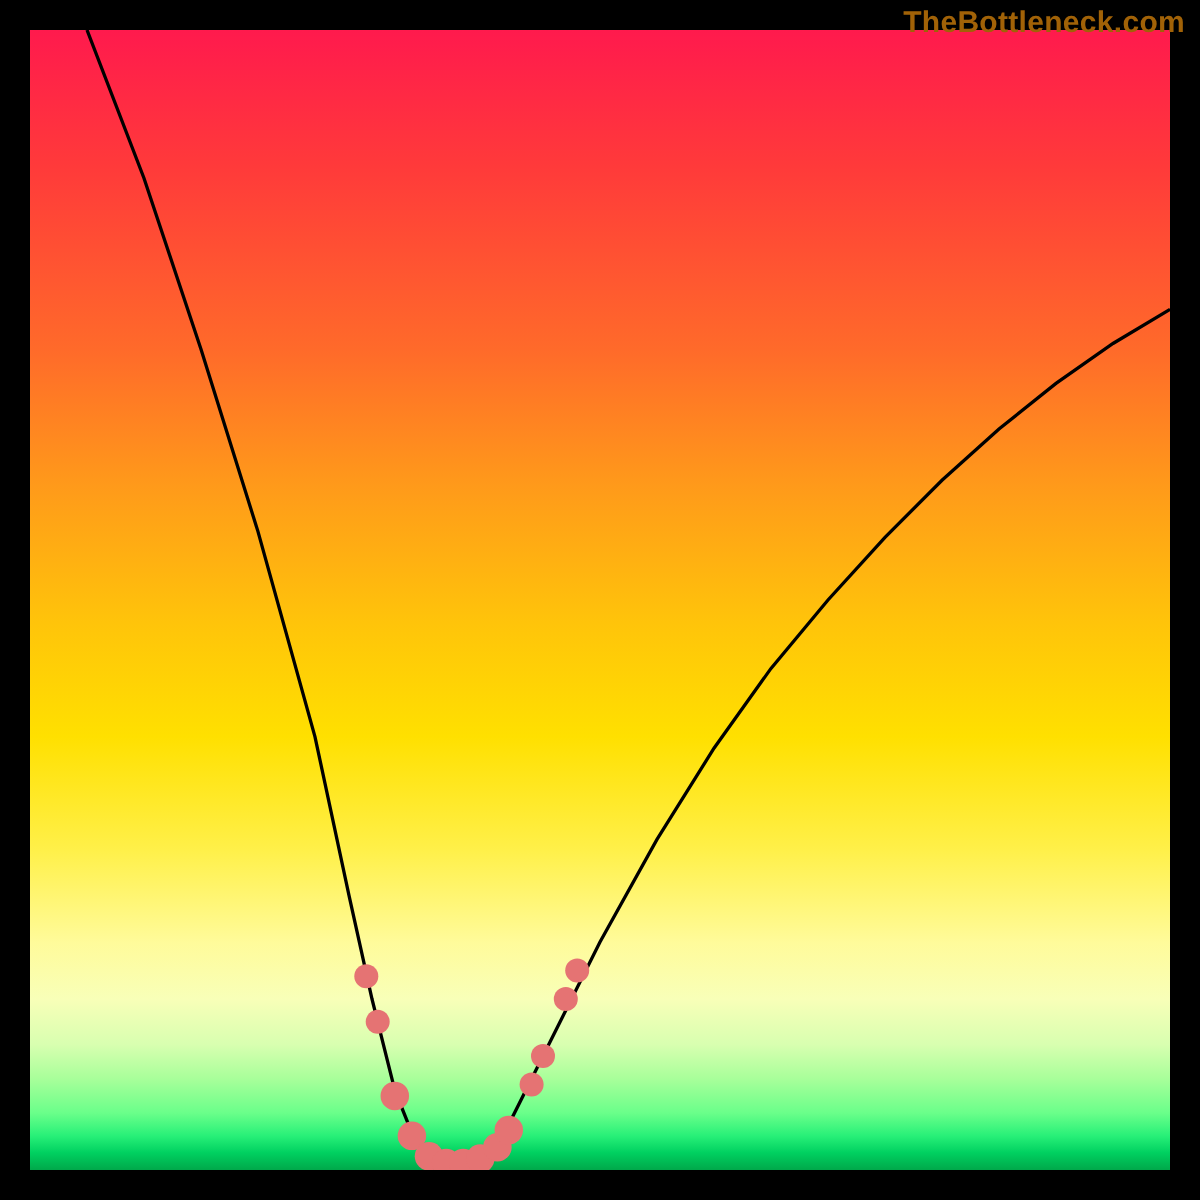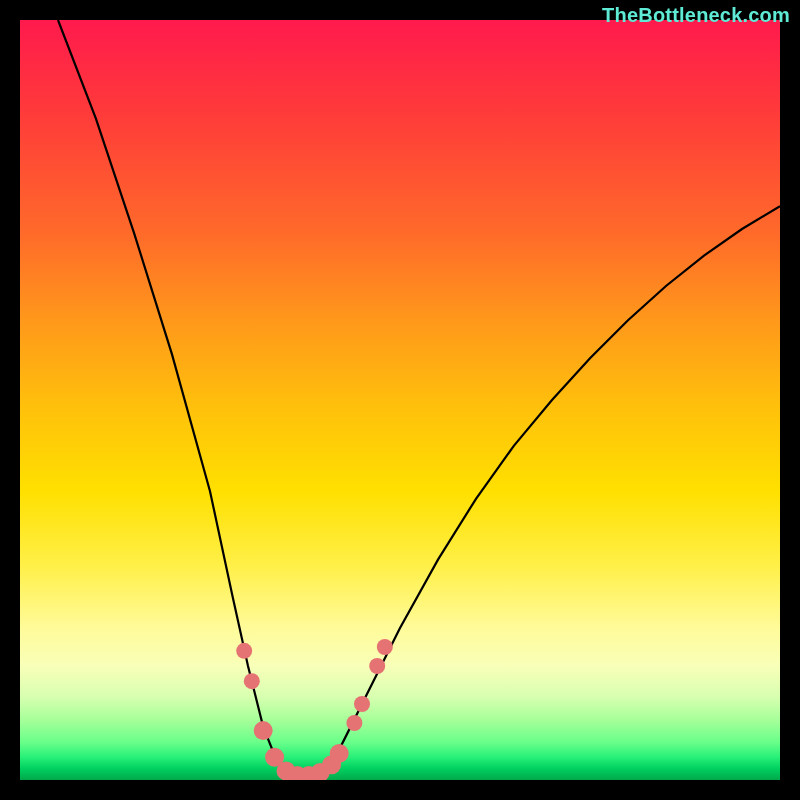--- a/index.html
+++ b/index.html
@@ -33,21 +33,21 @@
       #00d060 98.5%,
       #00a84a 100%);
   }
   .watermark {
     position: absolute;
     top: 4px;
     right: 10px;
     font-family: Arial, Helvetica, sans-serif;
     font-size: 20px;
     font-weight: 600;
-    color: #5eead4;
+    color: #a16207;
     letter-spacing: 0.2px;
   }
   svg.plot {
     position: absolute;
     left: 20px;
     top: 20px;
     width: 760px;
     height: 760px;
   }
 </style>

